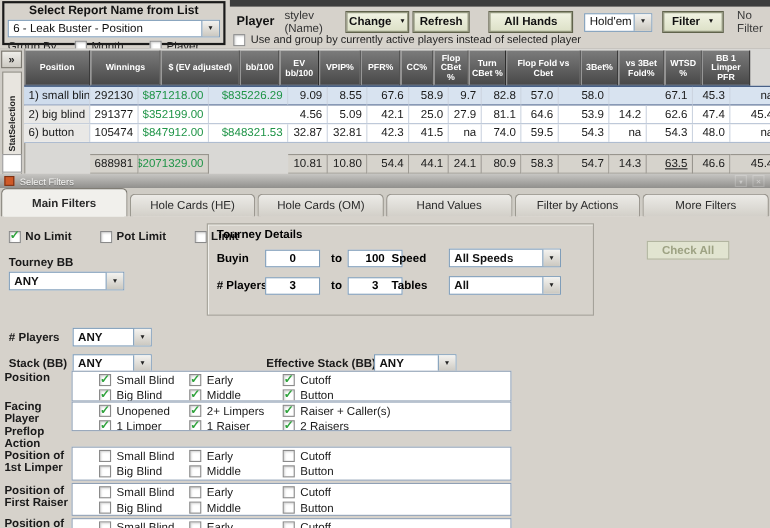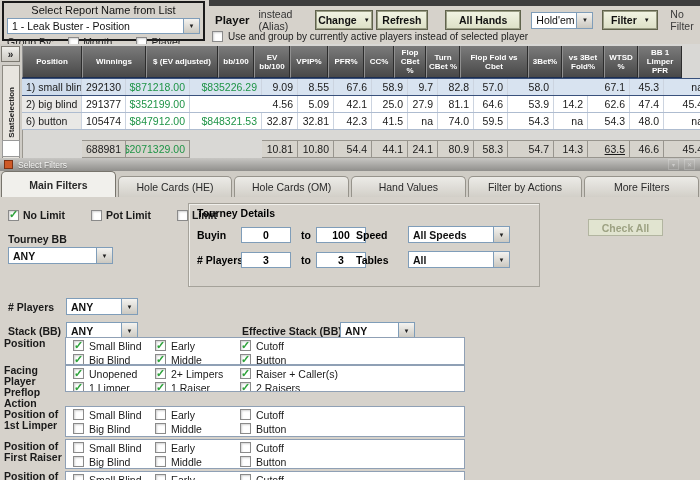--- a/index.html
+++ b/index.html
@@ -3,21 +3,21 @@
 <meta charset="utf-8">
 <style>
   html,body{margin:0;padding:0;}
   body{width:700px;height:480px;overflow:hidden;font-family:"Liberation Sans",sans-serif;background:#d6d2cb;}
   #app{position:relative;width:700px;height:480px;background:#d6d2cb;overflow:hidden;}
 
   
   #topbar{position:absolute;left:0;top:0;width:700px;height:44px;background:#d6d2cb;border-bottom:1px solid #8f8c85;}
   #topstrip{position:absolute;left:209px;top:0;right:0;height:6px;background:#3d3d3d;}
   #report-box{position:absolute;left:2px;top:1px;width:203px;height:40px;border:2px solid #1a1a1a;background:#d6d2cb;box-sizing:border-box;}
-  .rb-title{font-size:11px;font-weight:normal;text-align:center;padding-top:1px;color:#111;}
+  .rb-title{font-size:11px;font-weight:bold;text-align:center;padding-top:1px;color:#111;}
   #report-combo{position:absolute;left:3px;top:15px;width:193px;height:16px;}
   .combo{background:#fff;border:1px solid #7f9db9;display:flex;align-items:center;box-sizing:border-box;}
   .combo .val{flex:1;padding:0 4px;font-size:10.5px;color:#111;white-space:nowrap;overflow:hidden;}
   .combo .arrow{width:15px;align-self:stretch;background:linear-gradient(#f4f3f0,#cbc8c0);border-left:1px solid #7f9db9;display:flex;align-items:center;justify-content:center;font-size:6px;color:#222;}
   .rb-group{position:absolute;left:3px;top:33px;display:flex;align-items:center;font-size:10.5px;color:#222;}
   .gb-label{margin-right:14px;}
   .cbitem{display:inline-flex;align-items:center;gap:4px;}
   .cbx{width:11px;height:11px;background:#fff;border:1px solid #8a8a8a;box-shadow:inset 1px 1px 2px rgba(0,0,0,.18);display:inline-flex;align-items:center;justify-content:center;box-sizing:border-box;flex:none;}
   .cbx.on::after{content:"✓";color:#2fa33c;font-weight:bold;font-size:11px;line-height:1;margin-top:-1px;}
   #player-row{position:absolute;left:209px;top:9px;right:2px;height:22px;display:flex;align-items:center;}
@@ -78,53 +78,53 @@
   .tg-row-label{position:absolute;font-size:10.5px;font-weight:bold;}
   .tinput{position:absolute;width:50px;height:16px;border:1px solid #7f9db9;background:#fff;font-family:"Liberation Sans",sans-serif;font-size:10.5px;font-weight:bold;text-align:center;box-sizing:border-box;padding:0;}
   .to-label{position:absolute;font-size:10.5px;font-weight:bold;}
   #speed-combo,#tables-combo{position:absolute;left:219px;width:102px;height:17px;}
   #check-all{position:absolute;left:588px;top:22px;width:75px;height:17px;background:#e1e4d0;border:1px solid #b2b5a0;color:#9da283;font-family:"Liberation Sans",sans-serif;font-size:10.5px;font-weight:bold;box-sizing:border-box;}
   #np-combo{position:absolute;left:66px;top:101px;width:72px;height:17px;}
   #stack-combo{position:absolute;left:66px;top:125px;width:72px;height:17px;}
   #eff-combo{position:absolute;left:340px;top:125px;width:75px;height:17px;}
   .gplabel{position:absolute;left:4px;width:62px;font-size:10.5px;font-weight:bold;line-height:11px;color:#1a1a1a;}
   .gpbox{position:absolute;left:65px;width:400px;background:#fff;border:1px solid #8fa0b5;box-sizing:border-box;overflow:hidden;}
-  .gprow{display:grid;grid-template-columns:82px 85px auto;padding:1px 0 0 7px;height:13px;}
+  .gprow{display:grid;grid-template-columns:82px 85px auto;padding:1px 0 0 24px;height:13px;}
   .gprow .cbitem{gap:5px;}
 </style>
 </head>
 <body>
 
 <div id="app">
 
   <div id="topbar">
     <div id="topstrip"></div>
 
     <div id="report-box">
       <div class="rb-title">Select Report Name from List</div>
       <div class="combo" id="report-combo">
-        <span class="val">1 - Leak Buster - Position</span>
+        <span class="val">6 - Leak Buster - Position</span>
         <span class="arrow">▼</span>
       </div>
       <div class="rb-group">
         <span class="gb-label">Group By:</span>
         <span class="cbitem" style="margin-right:24px;">
           <span class="cbx"></span>
           <span>Month</span>
         </span>
         <span class="cbitem">
           <span class="cbx"></span>
           <span>Player</span>
         </span>
       </div>
     </div>
 
     <div id="player-row">
       <span class="plabel">Player</span>
-      <span class="pname">instead (Alias)</span>
+      <span class="pname">stylev (Name)</span>
       <button class="btn" id="btn-change">
         <span>Change</span>
           <span class="drop">▼</span>
       </button>
       <button class="btn" id="btn-refresh">
         <span>Refresh</span>
       </button>
       <button class="btn" id="btn-allhands">
         <span>All Hands</span>
       </button>

